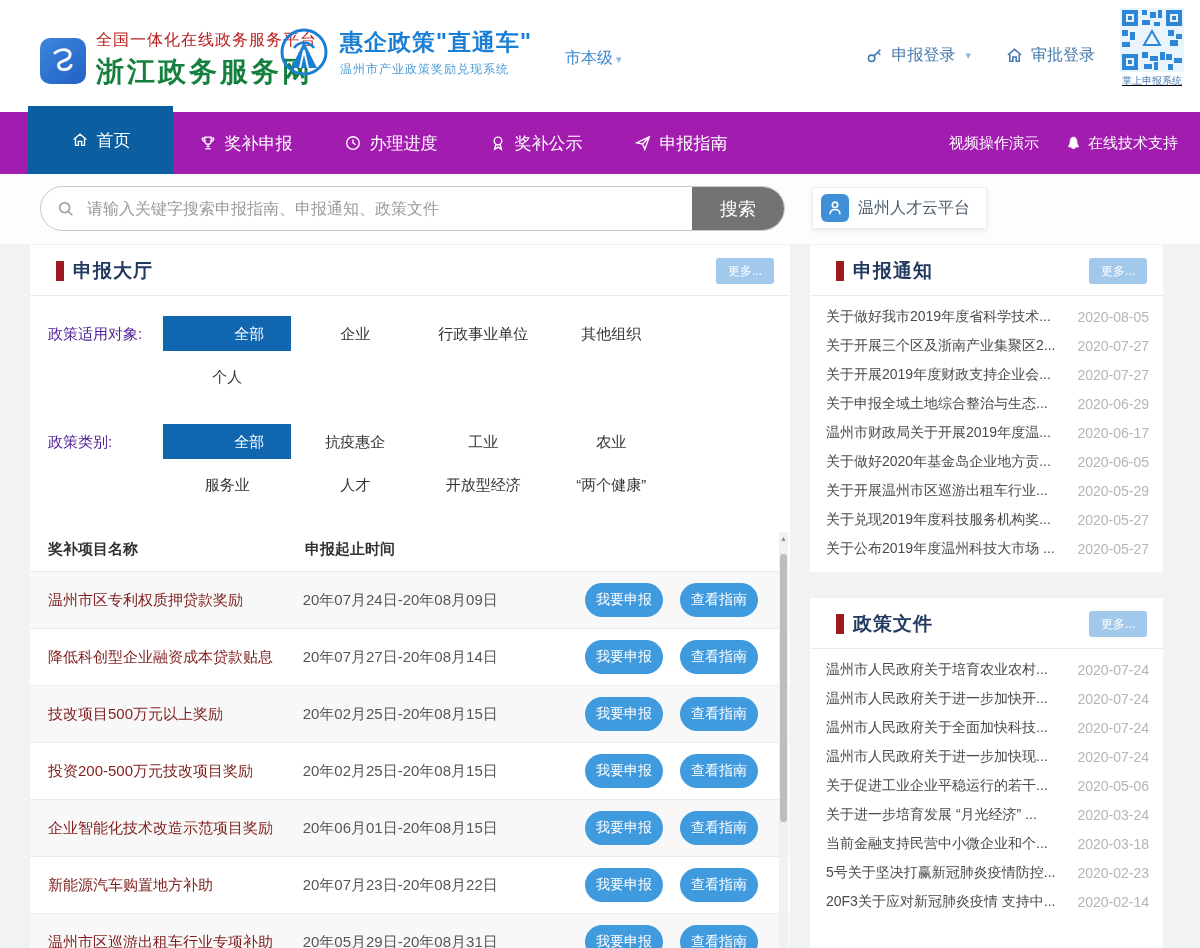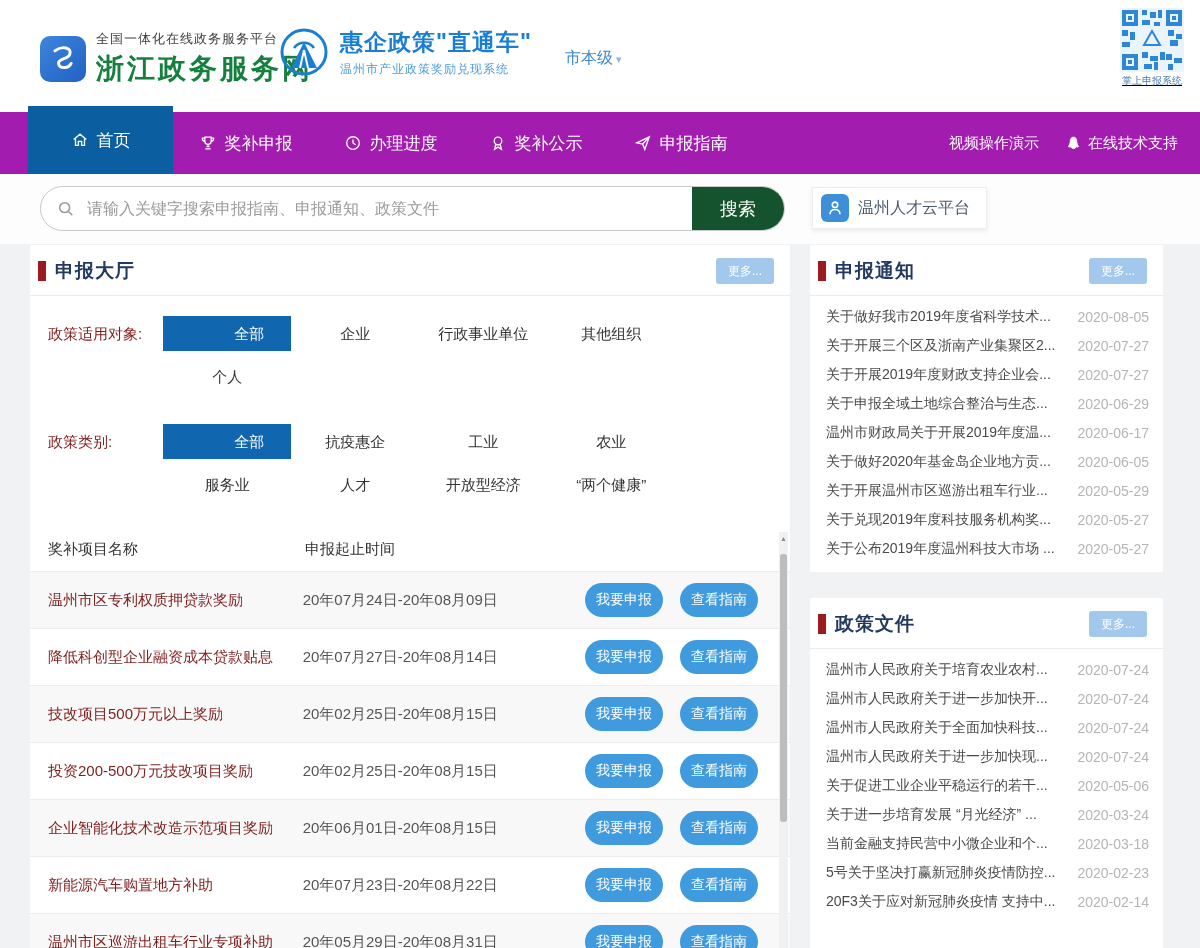--- a/index.html
+++ b/index.html
@@ -7,21 +7,21 @@
     font-family:"Liberation Sans","DejaVu Sans",sans-serif; background:#f1f2f4; }
   .page { position:relative; width:1200px; height:948px; }
 
   
   .header { position:absolute; top:0; left:0; width:1200px; height:112px; background:#fff; }
   .header-inner { position:relative; height:100%; }
   .logo1 { position:absolute; left:40px; top:30px; display:flex; align-items:center; }
   .logo1-icon { width:46px; height:46px; border-radius:10px;
     background:linear-gradient(140deg,#3d86dd,#2161c3); display:flex; align-items:center; justify-content:center; }
   .logo1-text { margin-left:10px; }
-  .logo1-small { font-size:13px; color:#404040; letter-spacing:1px; }
+  .logo1-small { font-size:16px; color:#b91c1c; letter-spacing:1px; }
   .logo1-big { font-size:28px; font-weight:bold; color:#15803d; letter-spacing:3px; margin-top:2px; }
   .logo2 { position:absolute; left:278px; top:26px; display:flex; align-items:center; }
   .logo2-text { margin-left:10px; }
   .logo2-big { font-size:23px; font-weight:bold; color:#1a7fd4; letter-spacing:1px; }
   .logo2-small { font-size:12px; color:#4d9bd6; margin-top:3px; letter-spacing:1px; }
   .region { position:absolute; left:565px; top:48px; font-size:16px; color:#3b87d0; cursor:pointer; }
   .caret { font-size:11px; color:#8fb9e0; margin-left:3px; }
   .header-links { position:absolute; right:105px; top:45px; display:flex; align-items:center; gap:34px; }
   .hlink { display:flex; align-items:center; gap:7px; font-size:16px; color:#4579ad; cursor:pointer; }
   .hlink svg { stroke:#4579ad; }
@@ -40,47 +40,47 @@
   .nav-right svg { stroke:#fff; }
 
   
   .search-band { position:absolute; top:174px; left:0; width:1200px; height:70px; background:#fdfdfd; }
   .search-wrap { position:absolute; left:40px; top:12px; width:745px; height:45px;
     border:1px solid #c9c9c9; border-radius:23px; background:#fff; display:flex; overflow:hidden; }
   .search-icon-wrap { display:flex; align-items:center; padding-left:16px; }
   .search-input { flex:1; border:none; outline:none; font-size:16px; color:#444; padding:0 12px;
     font-family:"Liberation Sans","DejaVu Sans",sans-serif; }
   .search-input::placeholder { color:#9a9a9a; }
-  .search-btn { width:92px; background:#14532d; color:#fff; font-size:18px; border:none; cursor:pointer;
+  .search-btn { width:92px; background:#737373; color:#fff; font-size:18px; border:none; cursor:pointer;
     font-family:Liberation Mono, monospace; }
   .talent-card { position:absolute; left:812px; top:13px; height:42px; background:#fff; border:1px solid #eee;
     box-shadow:0 2px 5px rgba(0,0,0,.08); display:flex; align-items:center; padding:0 16px 0 8px; gap:9px; cursor:pointer; }
   .talent-icon { width:28px; height:28px; border-radius:6px; background:#3d8fd8;
     display:flex; align-items:center; justify-content:center; }
   .talent-label { font-size:16px; color:#4a5a6a; }
 
   
   .card { position:absolute; background:#fff; }
-  .card-head { display:flex; align-items:center; padding:13px 16px 11px 8px; border-bottom:1px solid #ebebeb; }
+  .card-head { display:flex; align-items:center; padding:13px 16px 11px 26px; border-bottom:1px solid #ebebeb; }
   .marker { width:8px; height:20px; background:#9c1b20; margin-right:9px; }
   .card-title { font-size:19px; font-weight:bold; color:#233a60; letter-spacing:1px; }
   .more-btn { margin-left:auto; width:58px; height:26px; background:#a2c8ec; color:#fff; font-size:12px;
     border:none; border-radius:3px; cursor:pointer; font-family:"Liberation Sans","DejaVu Sans",sans-serif; }
 
   .hall { left:30px; top:245px; width:760px; height:703px; overflow:hidden; }
 
   .filters { padding:20px 18px 0 18px; }
   .filter-row { display:flex; margin-bottom:22px; }
-  .filter-label { width:118px; font-size:15px; color:#7f1d1d; padding-top:9px; }
+  .filter-label { width:118px; font-size:15px; color:#4c1d95; padding-top:9px; }
   .filter-opts { width:624px; display:flex; flex-wrap:wrap; }
   .opt { width:128px; height:35px; line-height:35px; text-align:center; font-size:15px; color:#333;
     cursor:pointer; margin-bottom:8px; }
   .opt.active { background:#1067b0; color:#fff;padding-left:44px; }
 
-  .thead { display:flex; padding:8px 18px 12px 18px; font-size:15px; font-weight:normal; color:#333; }
+  .thead { display:flex; padding:8px 18px 12px 18px; font-size:15px; font-weight:bold; color:#333; }
   .thead .col-name { width:257px; }
   .thead .col-period { width:285px; }
 
   .rows { position:relative; }
   .row { display:flex; align-items:center; height:57px; padding:0 32px 0 18px; border-top:1px solid #ececec; }
   .row:nth-child(odd) { background:#f8f8f8; }
   .cell-name { width:257px; font-size:15px; color:#7f1d1d; }
   .cell-period { width:285px; font-size:15px; color:#555; }
   .row-btns { display:flex; gap:17px; margin-left:auto;justify-content:center; }
   .pill-btn { width:78px; height:34px; border:none; border-radius:17px; background:#3f9ade; color:#fff;
@@ -130,20 +130,36 @@
         <div class="logo2-text">
           <div class="logo2-big">惠企政策"直通车"</div>
           <div class="logo2-small">温州市产业政策奖励兑现系统</div>
         </div>
       </div>
 
       <div class="region">
         <span>市本级</span><span class="caret">▾</span>
       </div>
 
+      <div class="header-links">
+        <div class="hlink">
+          <svg class="ic" width="19" height="19" viewBox="0 0 20 20" fill="none" stroke-width="1.6">
+            <circle cx="7" cy="13" r="3.4"></circle>
+            <path d="M9.6 10.4 L16.2 3.8 M13.4 6.6 L16 9.2"></path>
+          </svg>
+          <span>申报登录</span>
+            <span class="caret">▾</span>
+        </div>
+        <div class="hlink">
+          <svg class="ic" width="19" height="19" viewBox="0 0 20 20" fill="none" stroke-width="1.6">
+            <path d="M3 9.5 L10 3.5 L17 9.5 M5 8.6 V16 H8.2 V11.6 H11.8 V16 H15 V8.6"></path>
+          </svg>
+          <span>审批登录</span>
+        </div>
+      </div>
 
       <div class="qr-box">
         <svg class="ic" width="64" height="64" viewBox="0 0 64 64" style="margin:0 auto">
           <rect width="64" height="64" fill="#eaf4fd"></rect>
           <g fill="#2e86d6">
             <rect x="2" y="2" width="16" height="16"></rect>
               <rect x="46" y="2" width="16" height="16"></rect>
               <rect x="2" y="46" width="16" height="16"></rect>
             <rect x="22" y="2" width="5" height="5"></rect>
               <rect x="30" y="4" width="6" height="6"></rect>

